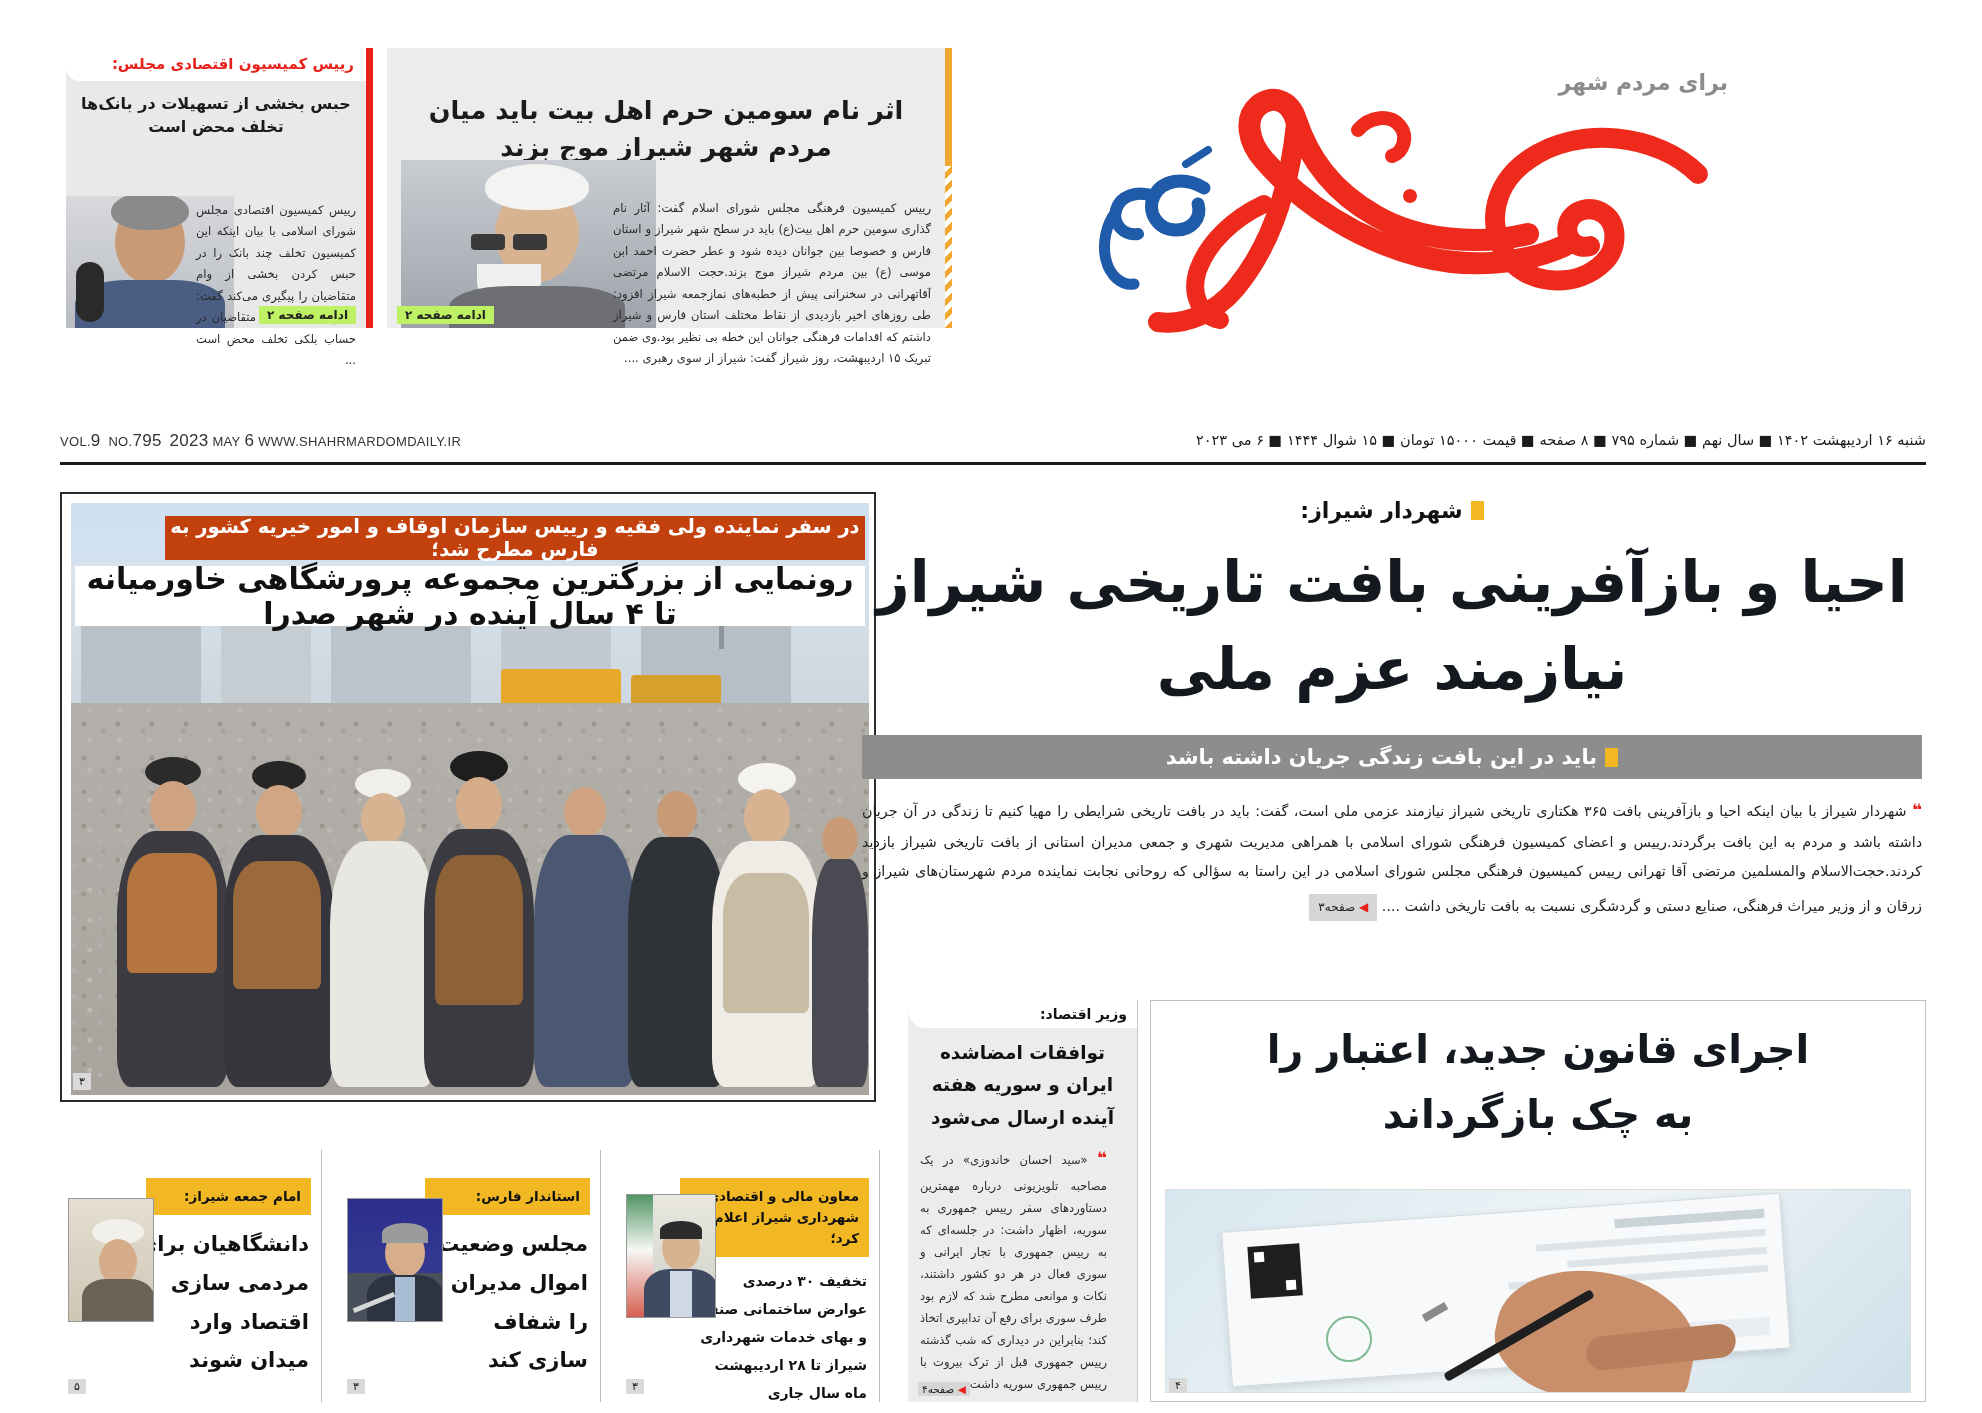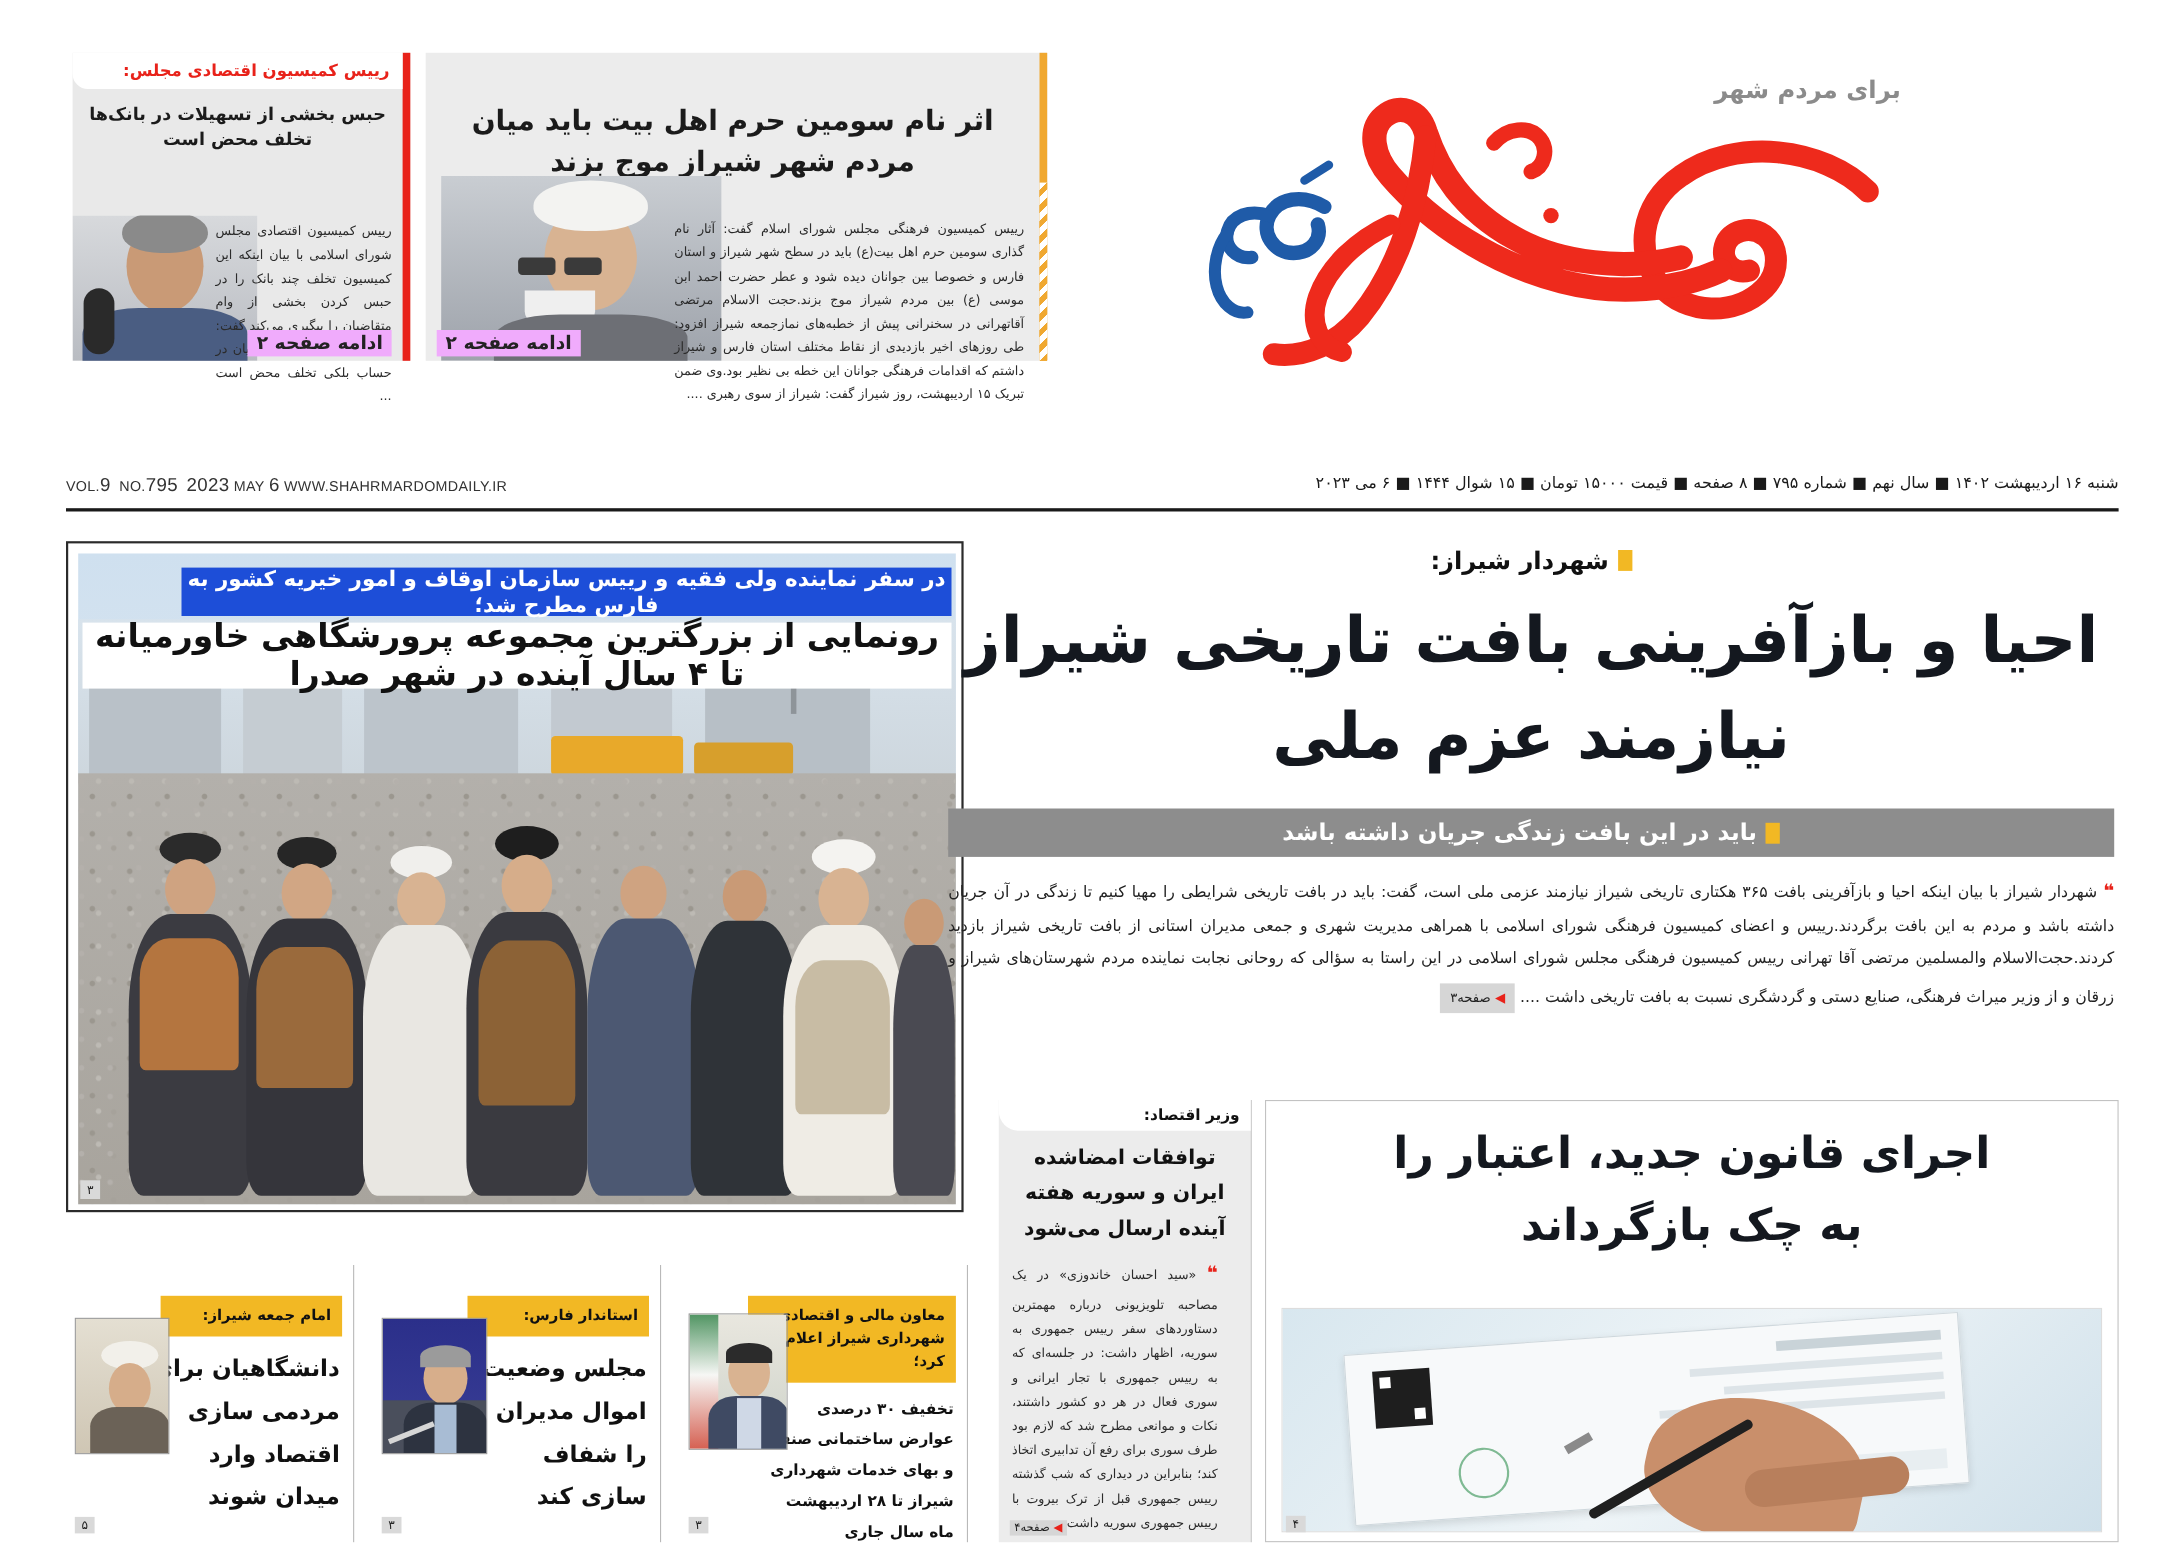--- a/index.html
+++ b/index.html
@@ -40,22 +40,22 @@
     color: #1b1b1b; font-weight: 700; text-align: center; line-height: 1.45;
   }
   .teaser-a .teaser-head { font-size: 16px; margin: 44px 10px 0 10px; }
   .teaser-b .teaser-head { font-size: 25.5px; margin: 44px 24px 0 24px; }
   .teaser-photo { position: absolute; overflow: hidden; }
   .teaser-body {
     position: absolute; font-size: 11.6px; line-height: 1.85; color: #2b2b2b;
     text-align: justify; direction: rtl;
   }
   .contlink {
-    position: absolute; bottom: 4px; background: #f0abfc; color: #222;
-    font-size: 17px; padding: 2px 8px; font-weight: 700;
+    position: absolute; bottom: 4px; background: #bef264; color: #222;
+    font-size: 12px; padding: 2px 8px; font-weight: 700;
   }
 
   
   .masthead { position: absolute; right: 40px; top: 28px; width: 680px; height: 300px; }
   .tagline {
     position: absolute; right: 10px; top: 42px; font-size: 22px; color: #8b8b8b;
     font-weight: 700; letter-spacing: .5px;
   }
   .logo-wrap { position: absolute; right: 0; top: 36px; width: 680px; height: 270px; }
 
@@ -73,21 +73,21 @@
   .rule-thick { position: absolute; left: 60px; top: 462px; width: 1866px; height: 3px; background: #1a1a1a; }
 
   
   .mainphoto-box {
     position: absolute; left: 60px; top: 492px; width: 816px; height: 610px;
     border: 2px solid #2b2b2b; background: #fff; padding: 7px;
   }
   .photo-scene { position: absolute; left: 9px; top: 9px; width: 798px; height: 592px; overflow: hidden; }
   .redband {
     position: absolute; right: 9px; top: 22px; width: 700px; height: 44px;
-    background: #1d4ed8; color: #fff; font-weight: 700; font-size: 19.5px;
+    background: #c2410c; color: #fff; font-weight: 700; font-size: 19.5px;
     display: flex; align-items: center; justify-content: center; text-align: center;
     z-index: 5;
   }
   .bigband {
     position: absolute; right: 9px; top: 72px; width: 790px; height: 60px;
     background: #fff; color: #111; font-weight: 700; font-size: 30px;
     display: flex; align-items: center; justify-content: center; text-align: center;
     z-index: 5; letter-spacing: -.3px;
   }
   .caption-band {

